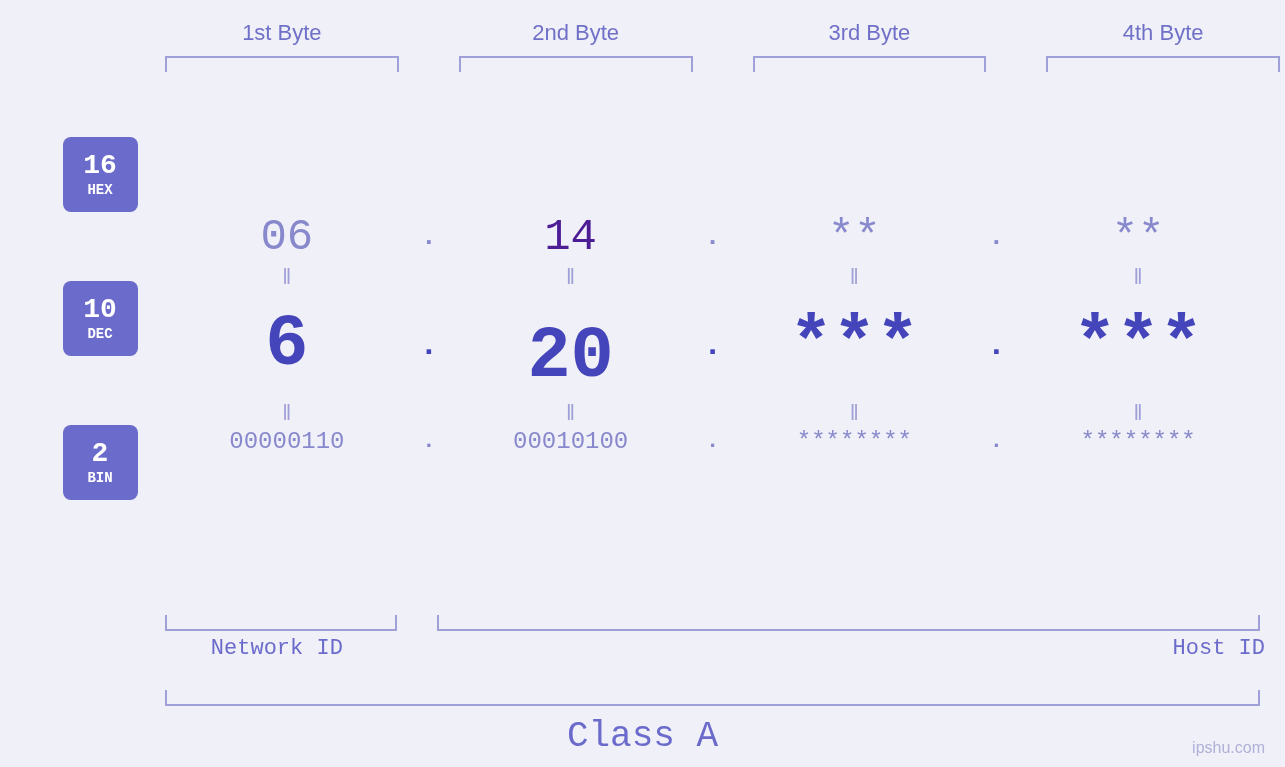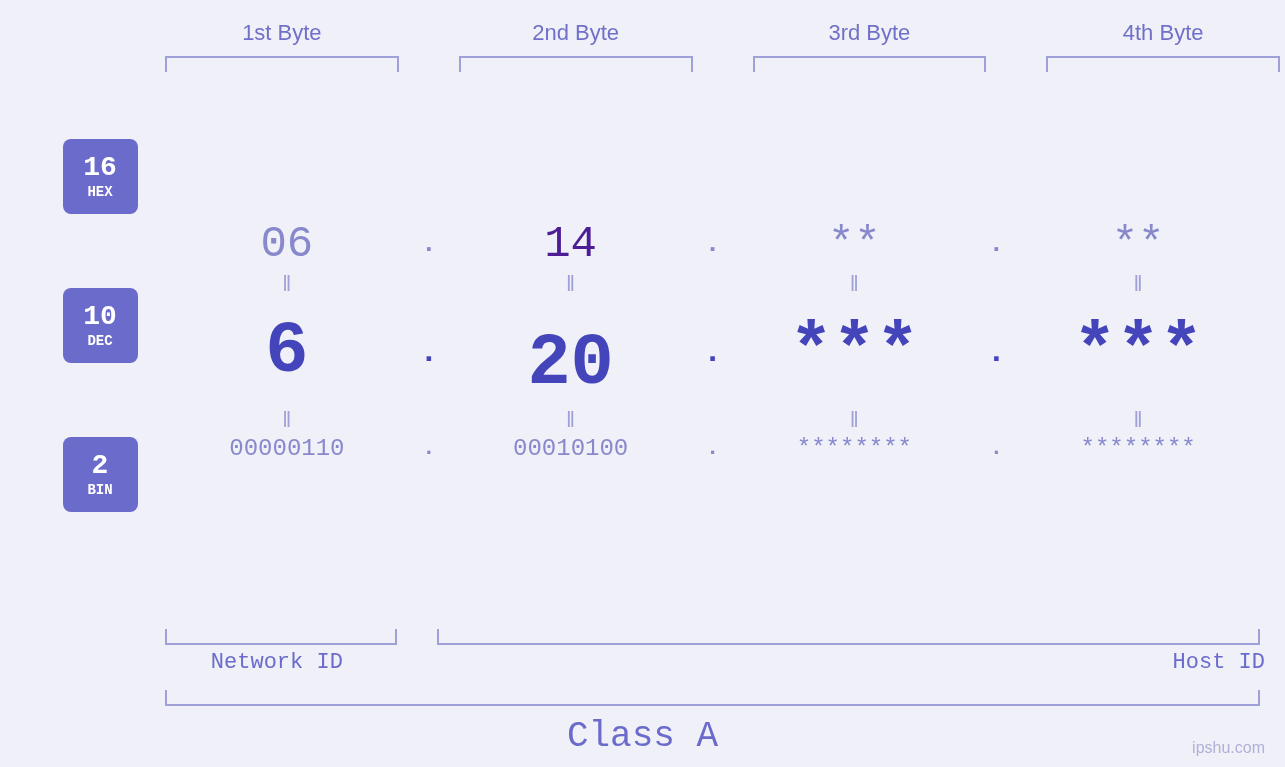--- a/index.html
+++ b/index.html
@@ -272,21 +272,21 @@
   </div>
 
   <div style="display:flex; width:100%; padding-left:160px; padding-right:20px; margin-bottom:0;">
 
     <div style="flex:1; height:16px; border:2px solid #a0a0d8; border-top:none; margin:0 5px;"></div>
     <div style="width:30px; flex-shrink:0;"></div>
 
     <div style="flex:3.6; height:16px; border:2px solid #a0a0d8; border-top:none; margin:0 5px;"></div>
   </div>
 
-  <div style="display:flex; width:100%; padding-left:160px; padding-right:20px; margin-bottom:15px; margin-top:5px;">
+  <div style="display:flex; width:100%; padding-left:160px; padding-right:20px; margin-bottom:29px; margin-top:5px;">
     <div style="flex:1; text-align:center; color:#6b6bcc; font-size:22px; font-family:'Courier New',Courier,monospace;">Network ID</div>
     <div style="width:30px; flex-shrink:0;"></div>
     <div style="flex:3.6; text-align:right; color:#6b6bcc; font-size:22px; font-family:'Courier New',Courier,monospace;">Host ID</div>
   </div>
 
   <div style="display:flex; width:100%; padding-left:160px; padding-right:20px; margin-bottom:10px;">
     <div style="flex:1; height:16px; border:2px solid #a0a0d8; border-top:none; margin:0 5px;"></div>
   </div>
 
   <div class="class-row">Class A</div>

